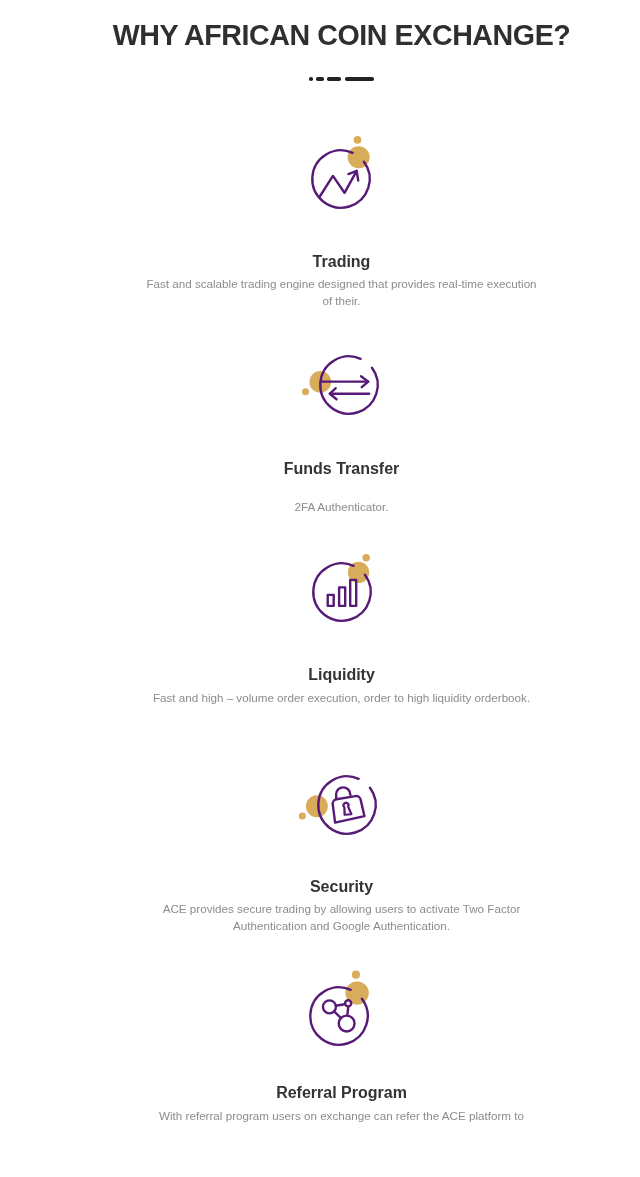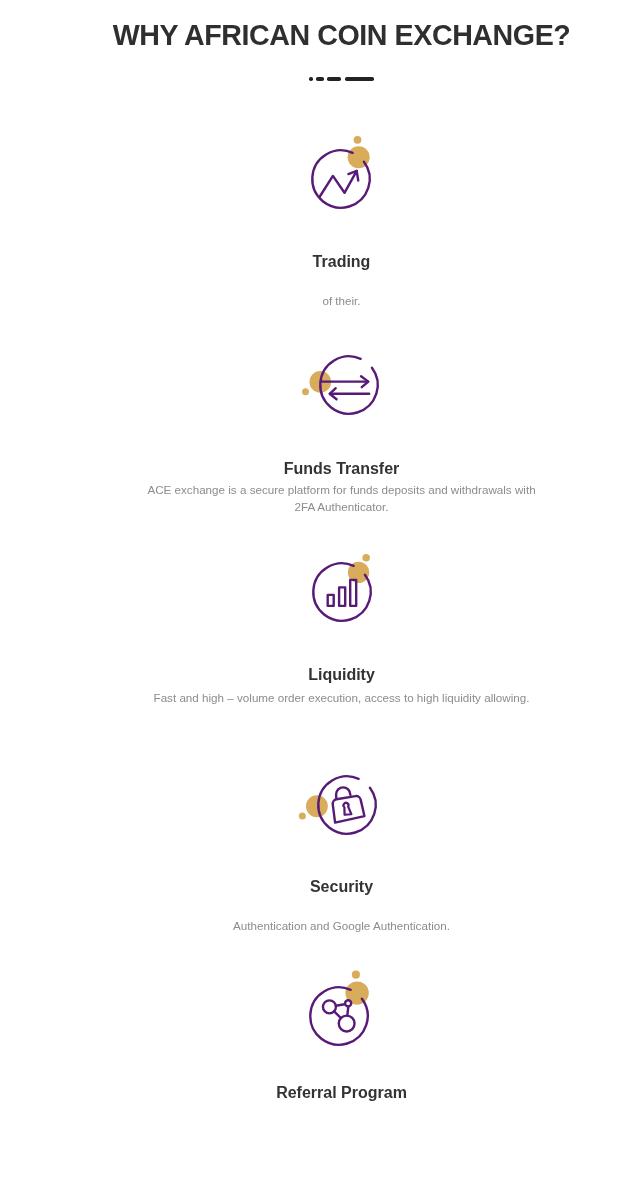--- a/index.html
+++ b/index.html
@@ -62,83 +62,83 @@
         <circle cx="17.65" cy="-21.75" r="11.05" fill="#d9ac5b"></circle>
         <g fill="none" stroke="#571b77" stroke-width="2.4" stroke-linecap="round" stroke-linejoin="round">
           <path d="M 22.92 -17.27 A 28.7 28.7 0 1 1 11.67 -26.22"></path>
           <path d="M -21.5 18.0 L -8.1 -3.1 L 3.5 13.8 L 15.7 -8.1"></path>
           <path d="M 7.4 -4.9 L 15.7 -8.1 L 17.2 1.5"></path>
         </g>
       </svg>
     </div>
     <h3 style="top:251.6px">Trading</h3>
     <p style="top:276.2px">
-      <br>
+      <span>Fast and scalable trading engine designed that provides real-time execution</span><br>
       <span>of their.</span>
     </p>
   </div>
 
   <div class="feature">
     <div class="icon-wrap" style="left:283.25px; top:335.4px">
       <svg viewBox="-50 -50 100 100">
         <circle cx="-43.5" cy="6.85" r="3.5" fill="#d9ac5b"></circle>
         <circle cx="-28.7" cy="-3.1" r="10.8" fill="#d9ac5b"></circle>
         <g fill="none" stroke="#571b77" stroke-width="2.4" stroke-linecap="round" stroke-linejoin="round">
           <path d="M 22.92 -17.27 A 28.7 28.7 0 1 1 11.67 -26.22"></path>
           <path d="M -28.25 -3.4 L 18.9 -3.4"></path>
           <path d="M 12.05 -8.7 L 19.35 -3.4 L 12.75 2.2"></path>
           <path d="M 20.15 8.8 L -18.9 8.8"></path>
           <path d="M -13.25 3.2 L -19.35 8.8 L -12.45 14.3"></path>
         </g>
       </svg>
     </div>
     <h3 style="top:458.9px">Funds Transfer</h3>
     <p style="top:482.2px">
-      <span>ACE exchange is a secure platform for funds deposits and withdrawals with</span><br>
+      <br>
       <span>2FA Authenticator.</span>
     </p>
   </div>
 
   <div class="feature">
     <div class="icon-wrap" style="left:275.5px; top:542.05px">
       <svg viewBox="-50 -50 100 100">
         <circle cx="24.15" cy="-34.25" r="3.75" fill="#d9ac5b"></circle>
         <circle cx="16.55" cy="-19.6" r="10.65" fill="#d9ac5b"></circle>
         <g fill="none" stroke="#571b77" stroke-width="2.4" stroke-linecap="round" stroke-linejoin="round">
           <path d="M 22.92 -17.27 A 28.7 28.7 0 1 1 11.67 -26.22"></path>
           <rect x="-14.3" y="2.9" width="6.0" height="10.95"></rect>
           <rect x="-2.9" y="-4.6" width="6.1" height="18.45"></rect>
           <rect x="8.2" y="-12.1" width="6.0" height="25.95"></rect>
         </g>
       </svg>
     </div>
     <h3 style="top:665.4px">Liquidity</h3>
     <p style="top:689.7px">
-      <span>Fast and high – volume order execution, access to high liquidity allowing.</span>
+      <span>Fast and high – volume order execution, order to high liquidity orderbook.</span>
     </p>
   </div>
 
   <div class="feature">
     <div class="icon-wrap" style="left:280.9px; top:754.65px">
       <svg viewBox="-50 -50 100 100">
         <circle cx="-44.65" cy="11.05" r="3.5" fill="#d9ac5b"></circle>
         <circle cx="-30.1" cy="1.25" r="10.95" fill="#d9ac5b"></circle>
         <g fill="none" stroke="#571b77" stroke-width="2.4" stroke-linecap="round" stroke-linejoin="round">
           <path d="M 22.92 -17.27 A 28.7 28.7 0 1 1 11.67 -26.22"></path>
           <path d="M -10.7 -6.4 L -10.9 -10.6 A 7.05 7.05 0 0 1 3.2 -10.6 L 3.5 -10.15"></path>
           <g transform="translate(0.85,3.52) rotate(-9.5)">
             <path d="M -9.7 -11.0 L 9.6 -11.0 A 4.6 4.6 0 0 1 14.1 -6.4 L 15.1 10.2 L -14.9 11.8 L -14.2 -6.4 A 4.6 4.6 0 0 1 -9.7 -11.0 Z"></path>
             <path d="M -3.22 -1.82 L -4.23 5.61 L 2.51 6.23 L 0.62 -1.82 A 2.5 2.5 0 1 0 -3.22 -1.82 Z" stroke-width="2.25"></path>
           </g>
         </g>
       </svg>
     </div>
     <h3 style="top:876.6px">Security</h3>
     <p style="top:901.2px">
-      <br>
+      <span>ACE provides secure trading by allowing users to activate Two Factor</span><br>
       <span>Authentication and Google Authentication.</span>
     </p>
   </div>
 
   <div class="feature">
     <div class="icon-wrap" style="left:272.85px; top:965.85px">
       <svg viewBox="-50 -50 100 100">
         <circle cx="16.9" cy="-41.35" r="4.05" fill="#d9ac5b"></circle>
         <circle cx="18.1" cy="-22.9" r="11.7" fill="#d9ac5b"></circle>
         <g fill="none" stroke="#571b77" stroke-width="2.4" stroke-linecap="round" stroke-linejoin="round">
@@ -147,17 +147,17 @@
           <path d="M -4.89 -4.62 L 1.98 2.05"></path>
           <path d="M 9.25 -9.0 L 8.3 -0.32"></path>
           <circle cx="-9.55" cy="-9.15" r="6.5"></circle>
           <circle cx="9.15" cy="-12.65" r="3.05"></circle>
           <circle cx="7.65" cy="7.55" r="7.9"></circle>
         </g>
       </svg>
     </div>
     <h3 style="top:1082.7px">Referral Program</h3>
     <p style="top:1107.9px">
-      <br>
+      <span>With referral program users on exchange can refer the ACE platform to</span><br>
     </p>
   </div>
 
 </div>
 
 </body></html>

